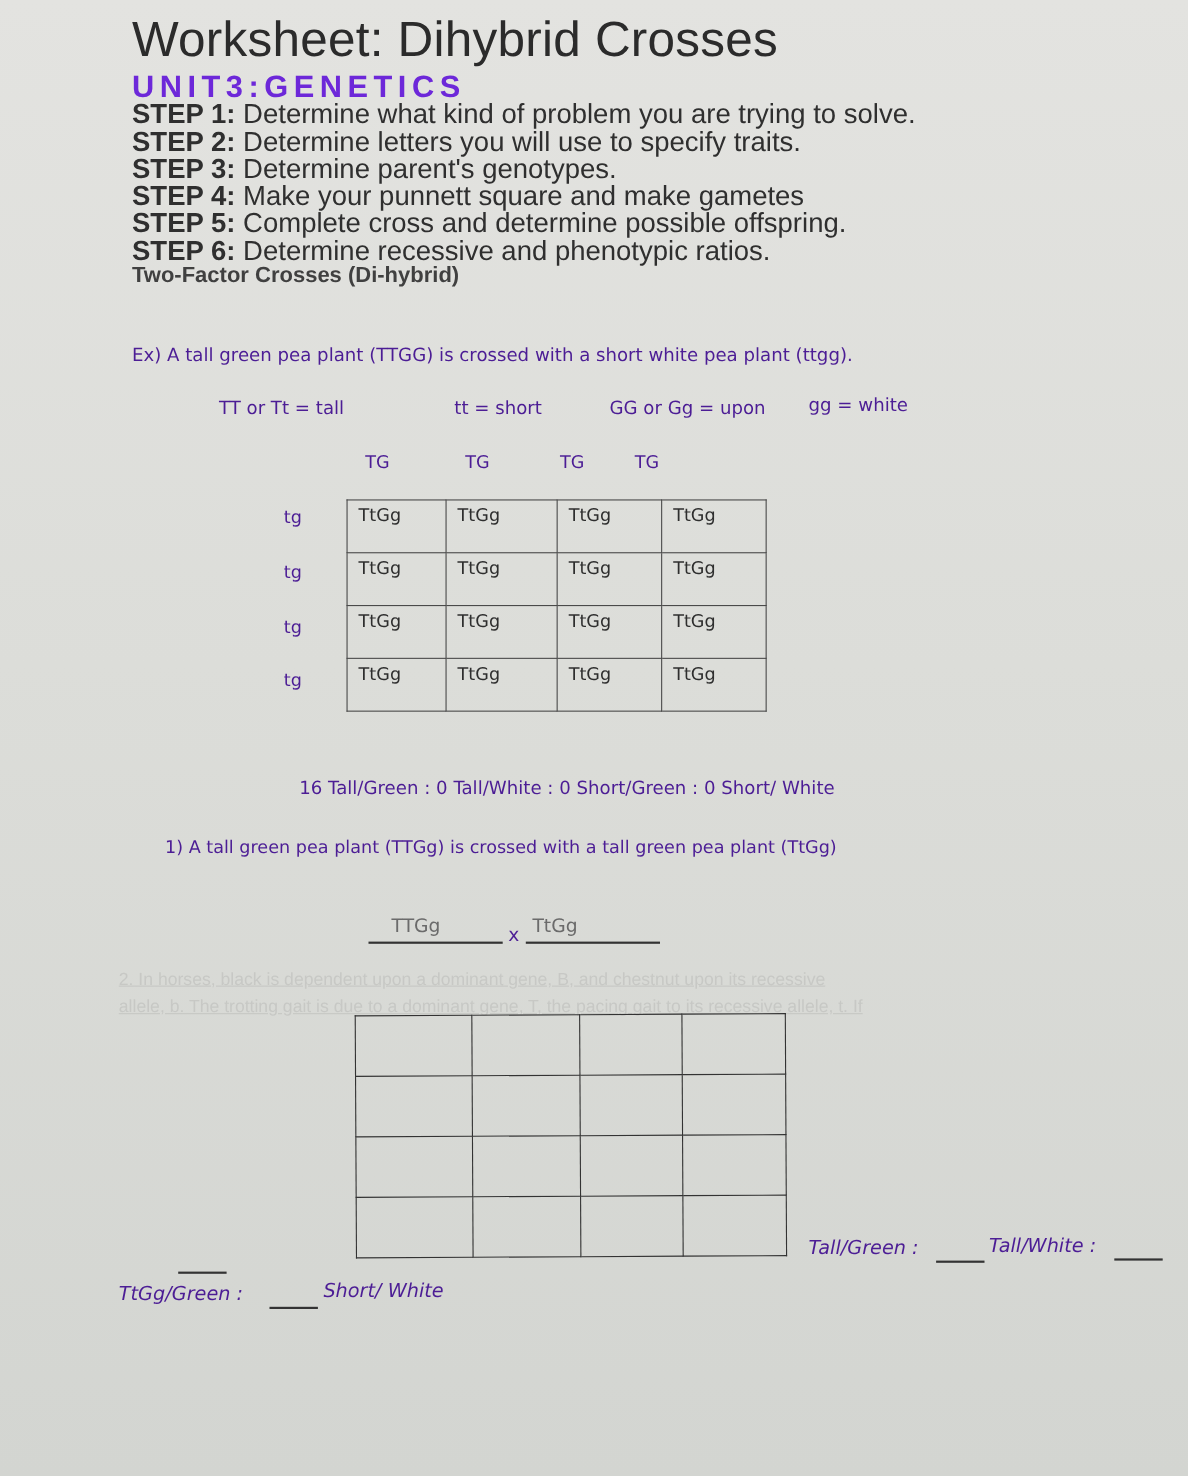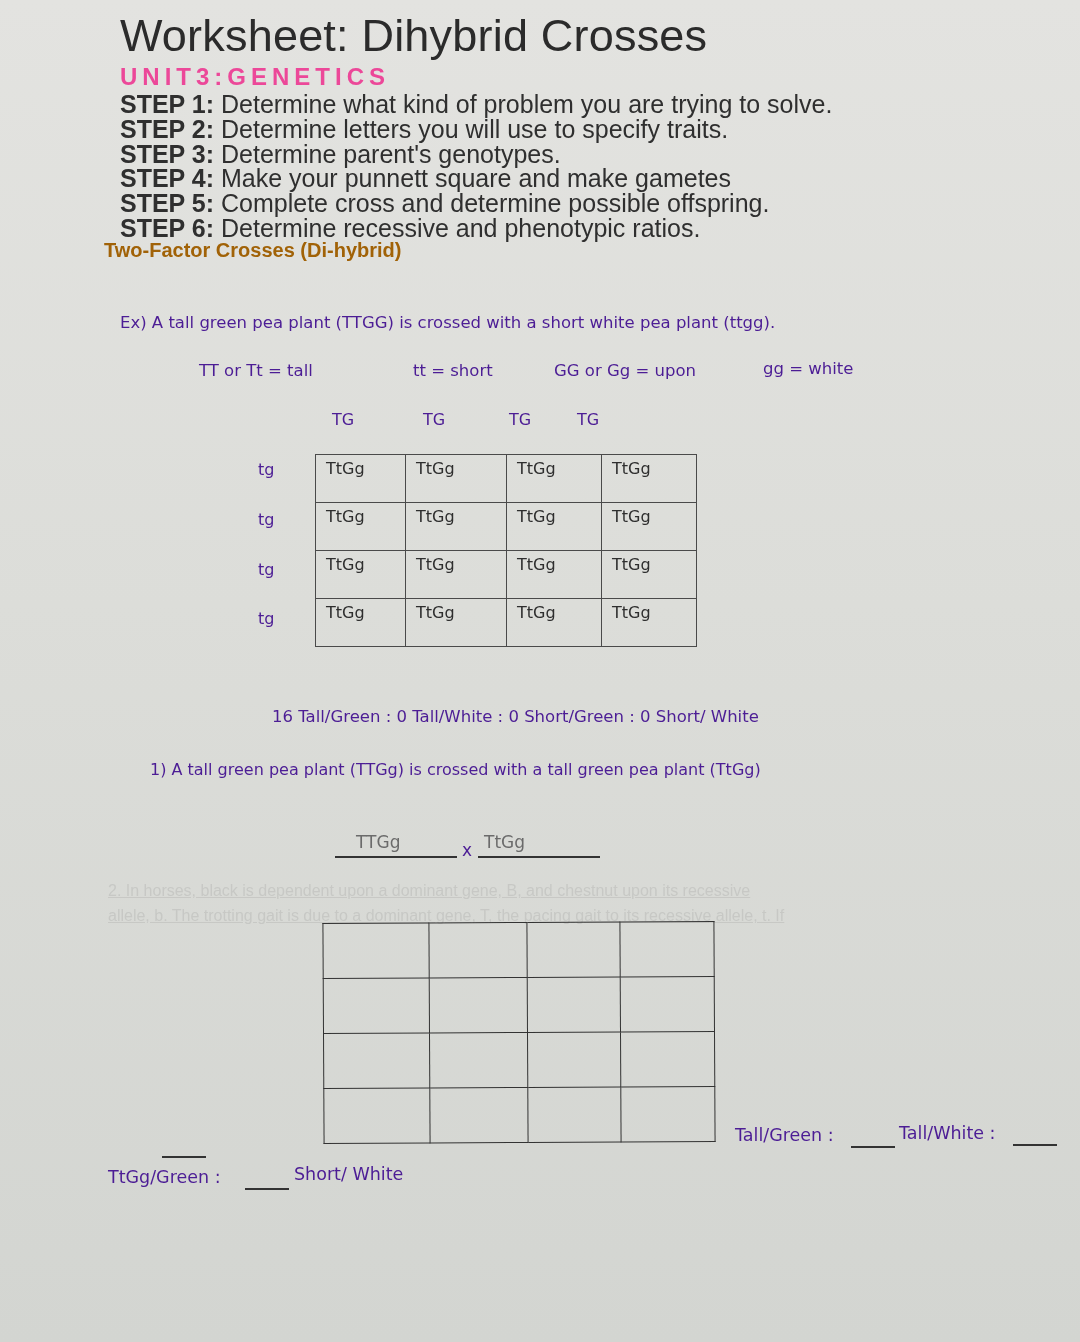--- a/index.html
+++ b/index.html
@@ -5,40 +5,40 @@
     html, body { margin:0; padding:0; }
     body {
       width:1080px; height:1342px; overflow:hidden;
       background: linear-gradient(180deg,#e3e3e0 0%,#dcddd9 45%,#d3d5d1 100%);
       color:#2a2a2a;
       position:relative;
       font-family:"Liberation Sans", sans-serif;
     }
     .abs { position:absolute; white-space:nowrap; }
     .title { left:120px; top:10px; font-size:45px; color:#2b2b2b; letter-spacing:0.2px; }
-    .unit { left:120px; top:63px; font-size:24px; font-weight:bold; letter-spacing:5px; color:#ec4899; }
+    .unit { left:120px; top:63px; font-size:28px; font-weight:bold; letter-spacing:5px; color:#6d28d9; }
     .step { left:120px; font-size:25px; color:#2f2f2f; }
     .step b { font-weight:bold; }
-    .subhead { left:104px; top:239px; font-size:20px; font-weight:bold; color:#a16207; }
+    .subhead { left:120px; top:239px; font-size:20px; font-weight:bold; color:#404040; }
     .cal { font-family:"DejaVu Sans", sans-serif; color:#4c1d95; }
     .ex { left:120px; top:313px; font-size:16.5px; }
     .key { top:361px; font-size:16.5px;margin-left:11px; }
     .gam { font-size:16px; top:410px; }
     .rowg { font-size:16px; left:258px; }
     table.ps { position:absolute; border-collapse:collapse; }
     table.ps td { border:1.6px solid #4a4a4a; padding:0; vertical-align:top; }
     table.ps1 { left:315px; top:454px; }
     table.ps1 td { height:48px; font-size:16px; font-family:"DejaVu Sans", sans-serif; color:#2e2e2e; padding:4px 0 0 10px; box-sizing:border-box; }
     table.ps2 { left:323px; top:922px; transform:rotate(-0.3deg); }
     table.ps2 td { height:54px; border-color:#333; }
     .ratio { left:272px; top:707px; font-size:16.5px; }
     .q1 { left:150px; top:760px; font-size:16px; }
     .hand { font-family:"DejaVu Sans", sans-serif; color:#6b6b6b; font-size:17px; }
     .line { position:absolute; height:1.5px; background:#333; }
-    .blanklabel { font-size:17.5px; }
+    .blanklabel { font-size:17.5px;font-style:italic; }
     .ghost { color:rgba(120,120,120,0.18); font-size:16px;text-decoration:underline; }
   </style>
 </head>
 <body>
 
 <div class="abs title">Worksheet: Dihybrid Crosses</div>
 <div class="abs unit">UNIT3:GENETICS</div>
 
 <div class="abs step" style="top:90px"><b>STEP 1:</b> <span>Determine what kind of problem you are trying to solve.</span></div>
 <div class="abs step" style="top:115px"><b>STEP 2:</b> <span>Determine letters you will use to specify traits.</span></div>
@@ -47,21 +47,21 @@
 <div class="abs step" style="top:189px"><b>STEP 5:</b> <span>Complete cross and determine possible offspring.</span></div>
 <div class="abs step" style="top:214px"><b>STEP 6:</b> <span>Determine recessive and phenotypic ratios.</span></div>
 
 <div class="abs subhead">Two-Factor Crosses (Di-hybrid)</div>
 
 <div class="abs cal ex">Ex) A tall green pea plant (TTGG) is crossed with a short white pea plant (ttgg).</div>
 
 <div class="abs cal key" style="left:188px">TT or Tt = tall</div>
 <div class="abs cal key" style="left:402px">tt = short</div>
 <div class="abs cal key" style="left:543px">GG or Gg = upon</div>
-<div class="abs cal key" style="left:752px;top:359px">gg = white</div>
+<div class="abs cal key" style="left:724px;top:359px">gg = white</div>
 
 <div class="abs cal gam" style="left:332px">TG</div>
 <div class="abs cal gam" style="left:423px">TG</div>
 <div class="abs cal gam" style="left:509px">TG</div>
 <div class="abs cal gam" style="left:577px">TG</div>
 
 <div class="abs cal rowg" style="top:460px">tg</div>
 <div class="abs cal rowg" style="top:510px">tg</div>
 <div class="abs cal rowg" style="top:560px">tg</div>
 <div class="abs cal rowg" style="top:609px">tg</div>

